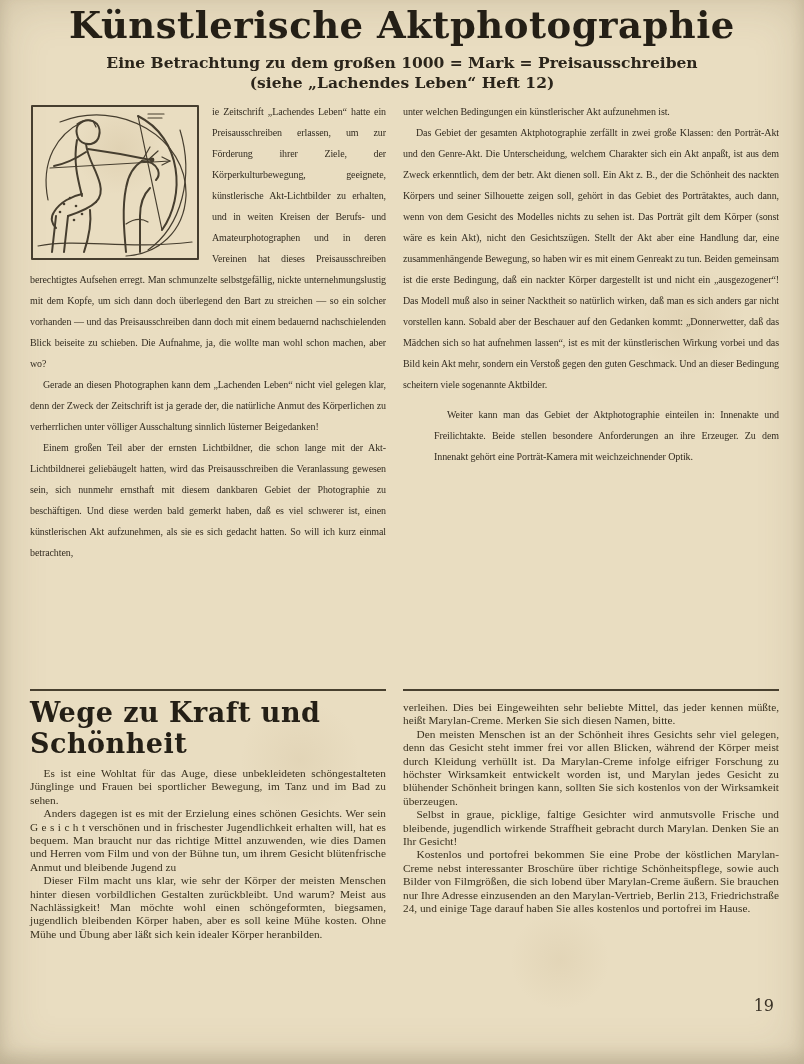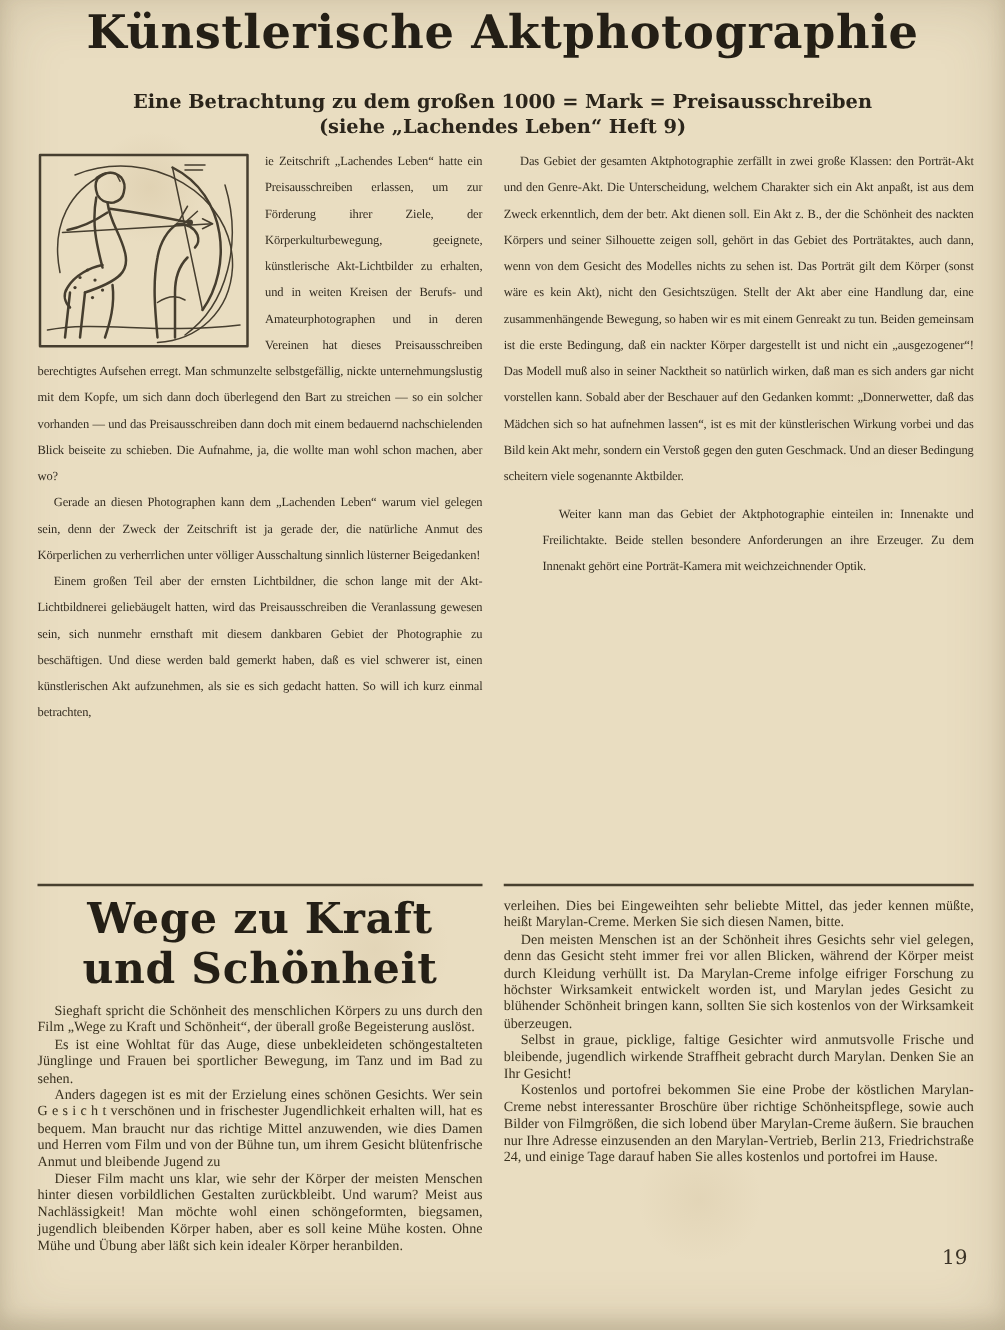--- a/index.html
+++ b/index.html
@@ -27,21 +27,21 @@
     font-family:"DejaVu Serif", serif;
     font-size:37px; font-weight:bold;
     letter-spacing:.5px;
     color:#241f16;
   }
   .sub{
     font-family:"DejaVu Serif", serif;
     font-weight:bold; font-size:15.5px; line-height:20px;
     color:#2b251b;
   }
-  .sub.first{ margin-top:24px; }
+  .sub.first{ margin-top:6px; }
   .columns{
     display:flex; gap:17px;
     padding:8px 25px 0 30px;
   }
   .col.left{ width:356px; }
   .col.right{ width:376px; }
   .a1{
     height:584px; overflow:hidden;
     font-size:10px; line-height:21px;
     text-align:justify;
@@ -53,23 +53,23 @@
   hr.rule{
     border:none; border-top:2px solid #48402f;
     margin:4px 0 6px 0;
   }
   figure.illus{
     float:left; margin:3px 12px 4px 0; padding:0;
     width:170px; height:158px;
   }
   .a2{ text-align:justify; }
   .a2 h2{
-    margin:6px 0 8px 0; text-align:center;
+    margin:6px 0 8px 0; text-align:left;
     font-family:"DejaVu Serif", serif;
-    font-size:34px; font-weight:bold; color:#241f16;
+    font-size:27px; font-weight:bold; color:#241f16;
     letter-spacing:.5px;
   }
   .a2 p{
     margin:0; text-indent:1.2em;
     font-size:11.3px; line-height:13.4px;
     font-weight:normal; color:#39311f;
     letter-spacing:0;
   }
   .a2 p.noindent{ text-indent:0; }
   .col.right .a2{ padding-top:4px; }
@@ -84,21 +84,21 @@
   svg .dot{ fill:#463e2f; stroke:none; }
 </style>
 </head>
 <body>
 
 <div class="page">
 
   <header>
     <h1>Künstlerische Aktphotographie</h1>
     <div class="sub first">Eine Betrachtung zu dem großen 1000 = Mark = Preisausschreiben</div>
-    <div class="sub">(siehe „Lachendes Leben“ Heft 9)</div>
+    <div class="sub">(siehe „Lachendes Leben“ Heft 12)</div>
   </header>
 
   <div class="columns">
 
     <div class="col left">
       <div class="a1">
         <figure class="illus">
           <svg width="170" height="158" viewBox="0 0 170 158">
             <rect x="2" y="2" width="166" height="153" class="ln"></rect>
 
@@ -140,37 +140,37 @@
             <path class="thin" d="M96,120 q12,-8 22,-2"></path>
 
             <path class="thin" d="M150,26 C164,72 152,122 118,146"></path>
 
             <path class="thin" d="M8,142 C48,134 96,146 162,138"></path>
 
             <path class="thin" d="M118,10 h16 M118,14 h14"></path>
           </svg>
         </figure>
         <p class="noindent">ie Zeitschrift „Lachendes Leben“ hatte ein Preisausschreiben erlassen, um zur Förderung ihrer Ziele, der Körperkulturbewegung, geeignete, künstlerische Akt-Lichtbilder zu erhalten, und in weiten Kreisen der Berufs- und Amateurphotographen und in deren Vereinen hat dieses Preisausschreiben berechtigtes Aufsehen erregt. Man schmunzelte selbstgefällig, nickte unternehmungslustig mit dem Kopfe, um sich dann doch überlegend den Bart zu streichen — so ein solcher vorhanden — und das Preisausschreiben dann doch mit einem bedauernd nachschielenden Blick beiseite zu schieben. Die Aufnahme, ja, die wollte man wohl schon machen, aber wo?</p>
-        <p>Gerade an diesen Photographen kann dem „Lachenden Leben“ warum viel gelegen sein, denn der Zweck der Zeitschrift ist ja gerade der, die natürliche Anmut des Körperlichen zu verherrlichen unter völliger Ausschaltung sinnlich lüsterner Beigedanken!</p>
+        <p>Gerade an diesen Photographen kann dem „Lachenden Leben“ nicht viel gelegen klar, denn der Zweck der Zeitschrift ist ja gerade der, die natürliche Anmut des Körperlichen zu verherrlichen unter völliger Ausschaltung sinnlich lüsterner Beigedanken!</p>
         <p>Einem großen Teil aber der ernsten Lichtbildner, die schon lange mit der Akt-Lichtbildnerei geliebäugelt hatten, wird das Preisausschreiben die Veranlassung gewesen sein, sich nunmehr ernsthaft mit diesem dankbaren Gebiet der Photographie zu beschäftigen. Und diese werden bald gemerkt haben, daß es viel schwerer ist, einen künstlerischen Akt aufzunehmen, als sie es sich gedacht hatten. So will ich kurz einmal betrachten,</p>
       </div>
 
       <hr class="rule">
 
       <section class="a2">
         <h2>Wege zu Kraft und Schönheit</h2>
-        <p>Sieghaft spricht die Schönheit des menschlichen Körpers zu uns durch den Film „Wege zu Kraft und Schönheit“, der überall große Begeisterung auslöst.</p>
         <p>Es ist eine Wohltat für das Auge, diese unbekleideten schöngestalteten Jünglinge und Frauen bei sportlicher Bewegung, im Tanz und im Bad zu sehen.</p>
         <p>Anders dagegen ist es mit der Erzielung eines schönen Gesichts. Wer sein G e s i c h t verschönen und in frischester Jugendlichkeit erhalten will, hat es bequem. Man braucht nur das richtige Mittel anzuwenden, wie dies Damen und Herren vom Film und von der Bühne tun, um ihrem Gesicht blütenfrische Anmut und bleibende Jugend zu</p>
         <p>Dieser Film macht uns klar, wie sehr der Körper der meisten Menschen hinter diesen vorbildlichen Gestalten zurückbleibt. Und warum? Meist aus Nachlässigkeit! Man möchte wohl einen schöngeformten, biegsamen, jugendlich bleibenden Körper haben, aber es soll keine Mühe kosten. Ohne Mühe und Übung aber läßt sich kein idealer Körper heranbilden.</p>
       </section>
     </div>
 
     <div class="col right">
       <div class="a1">
+        <p class="noindent">unter welchen Bedingungen ein künstlerischer Akt aufzunehmen ist.</p>
         <p>Das Gebiet der gesamten Aktphotographie zerfällt in zwei große Klassen: den Porträt-Akt und den Genre-Akt. Die Unterscheidung, welchem Charakter sich ein Akt anpaßt, ist aus dem Zweck erkenntlich, dem der betr. Akt dienen soll. Ein Akt z. B., der die Schönheit des nackten Körpers und seiner Silhouette zeigen soll, gehört in das Gebiet des Porträtaktes, auch dann, wenn von dem Gesicht des Modelles nichts zu sehen ist. Das Porträt gilt dem Körper (sonst wäre es kein Akt), nicht den Gesichtszügen. Stellt der Akt aber eine Handlung dar, eine zusammenhängende Bewegung, so haben wir es mit einem Genreakt zu tun. Beiden gemeinsam ist die erste Bedingung, daß ein nackter Körper dargestellt ist und nicht ein „ausgezogener“! Das Modell muß also in seiner Nacktheit so natürlich wirken, daß man es sich anders gar nicht vorstellen kann. Sobald aber der Beschauer auf den Gedanken kommt: „Donnerwetter, daß das Mädchen sich so hat aufnehmen lassen“, ist es mit der künstlerischen Wirkung vorbei und das Bild kein Akt mehr, sondern ein Verstoß gegen den guten Geschmack. Und an dieser Bedingung scheitern viele sogenannte Aktbilder.</p>
         <p class="gap">Weiter kann man das Gebiet der Aktphotographie einteilen in: Innenakte und Freilichtakte. Beide stellen besondere Anforderungen an ihre Erzeuger. Zu dem Innenakt gehört eine Porträt-Kamera mit weichzeichnender Optik.</p>
       </div>
 
       <hr class="rule">
 
       <section class="a2">
         <p class="noindent">verleihen. Dies bei Eingeweihten sehr beliebte Mittel, das jeder kennen müßte, heißt Marylan-Creme. Merken Sie sich diesen Namen, bitte.</p>
         <p>Den meisten Menschen ist an der Schönheit ihres Gesichts sehr viel gelegen, denn das Gesicht steht immer frei vor allen Blicken, während der Körper meist durch Kleidung verhüllt ist. Da Marylan-Creme infolge eifriger Forschung zu höchster Wirksamkeit entwickelt worden ist, und Marylan jedes Gesicht zu blühender Schönheit bringen kann, sollten Sie sich kostenlos von der Wirksamkeit überzeugen.</p>
         <p>Selbst in graue, picklige, faltige Gesichter wird anmutsvolle Frische und bleibende, jugendlich wirkende Straffheit gebracht durch Marylan. Denken Sie an Ihr Gesicht!</p>

